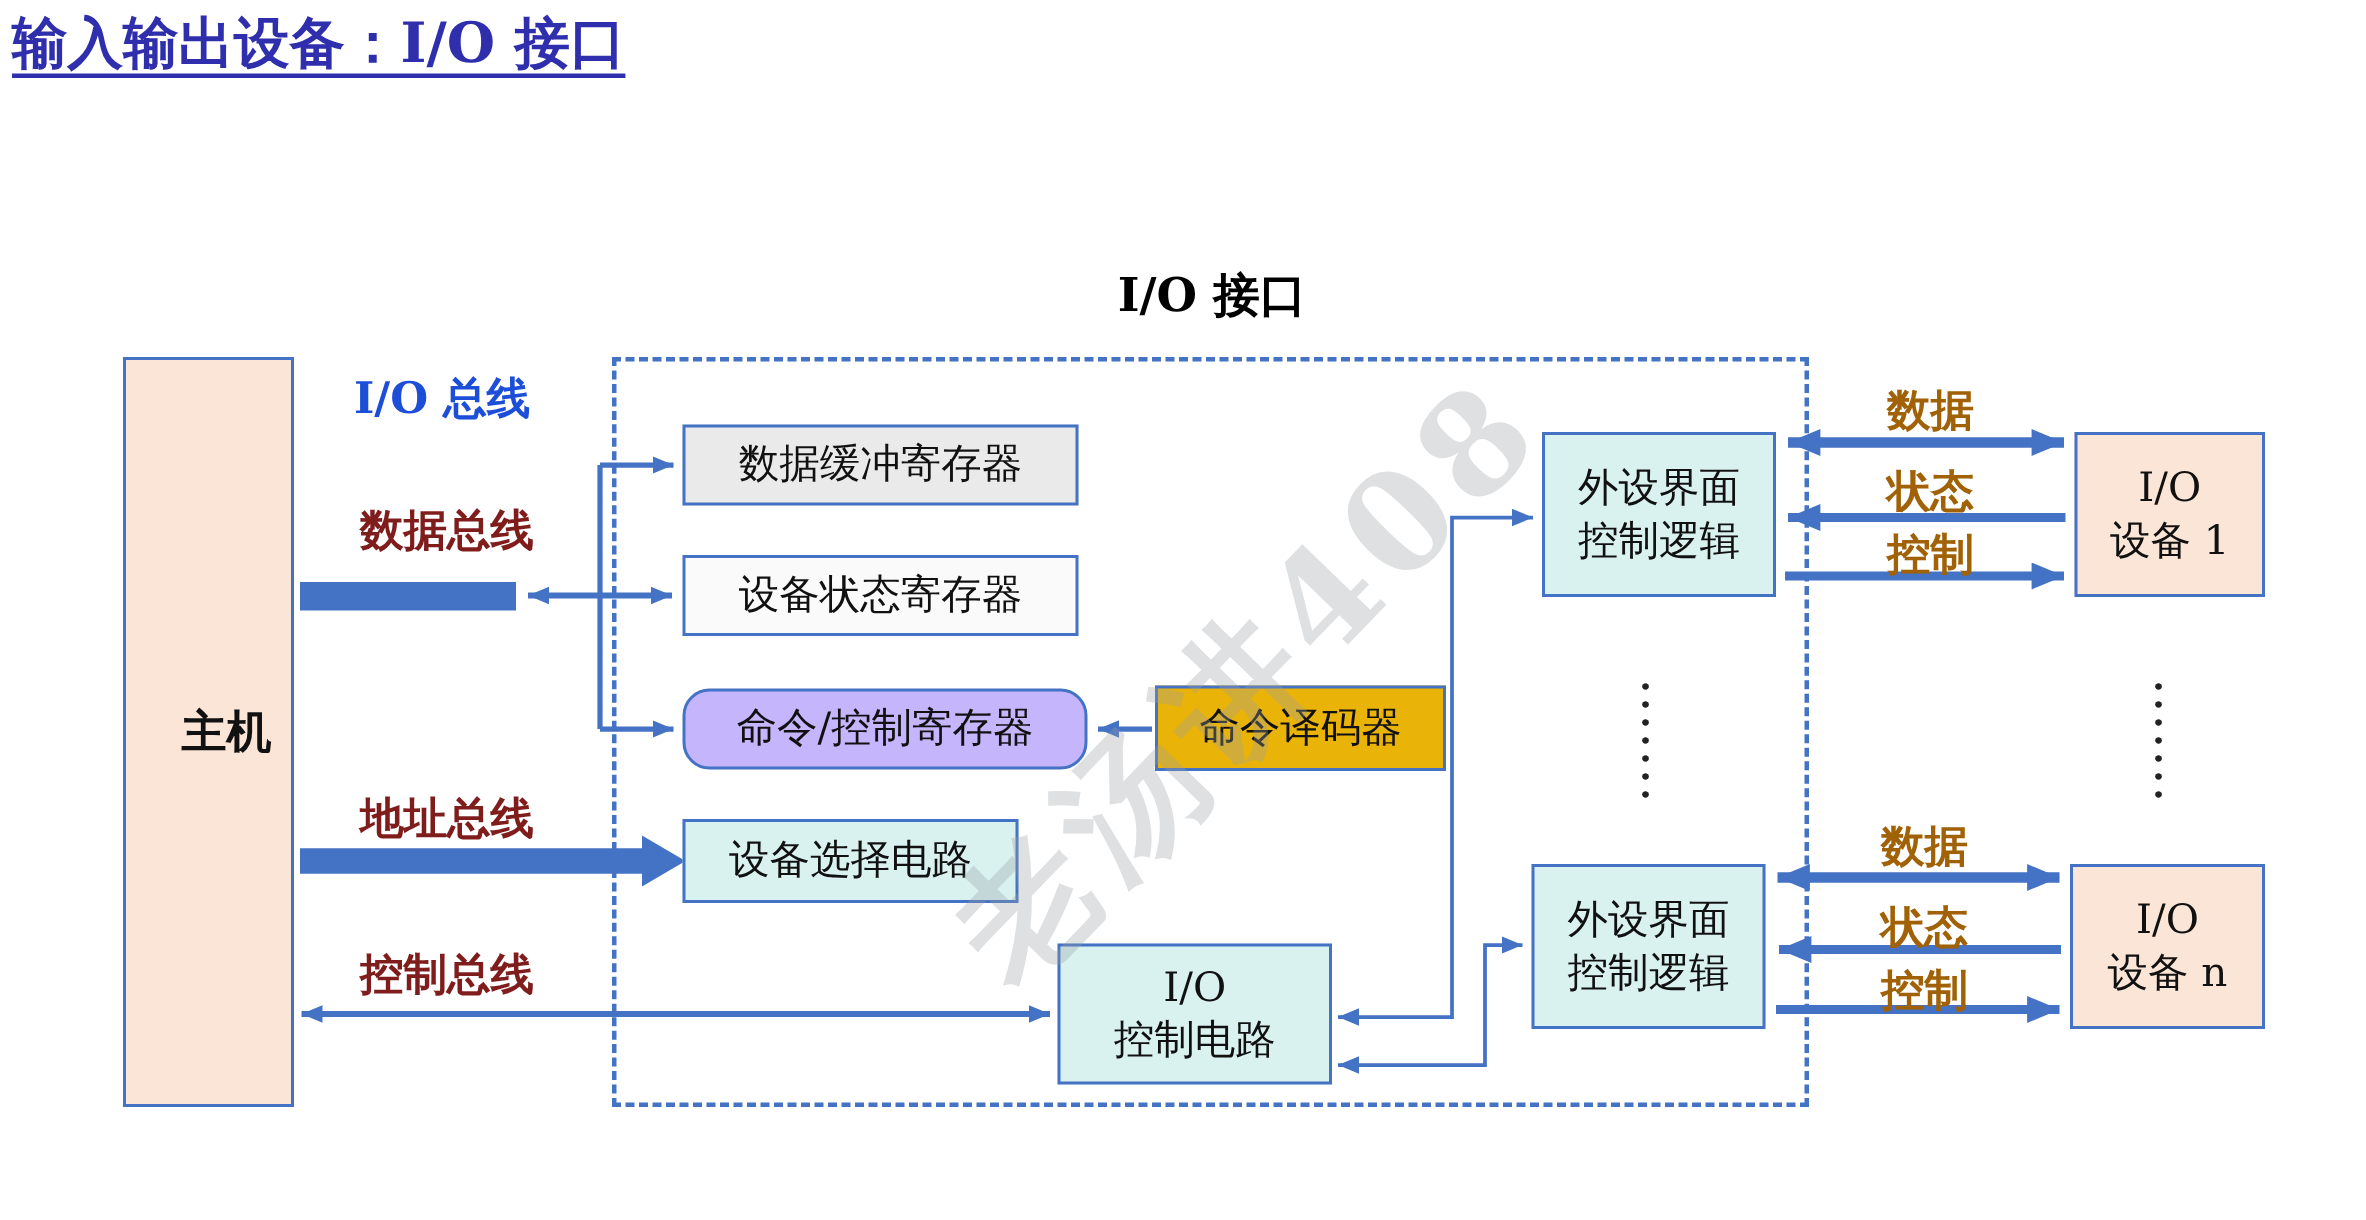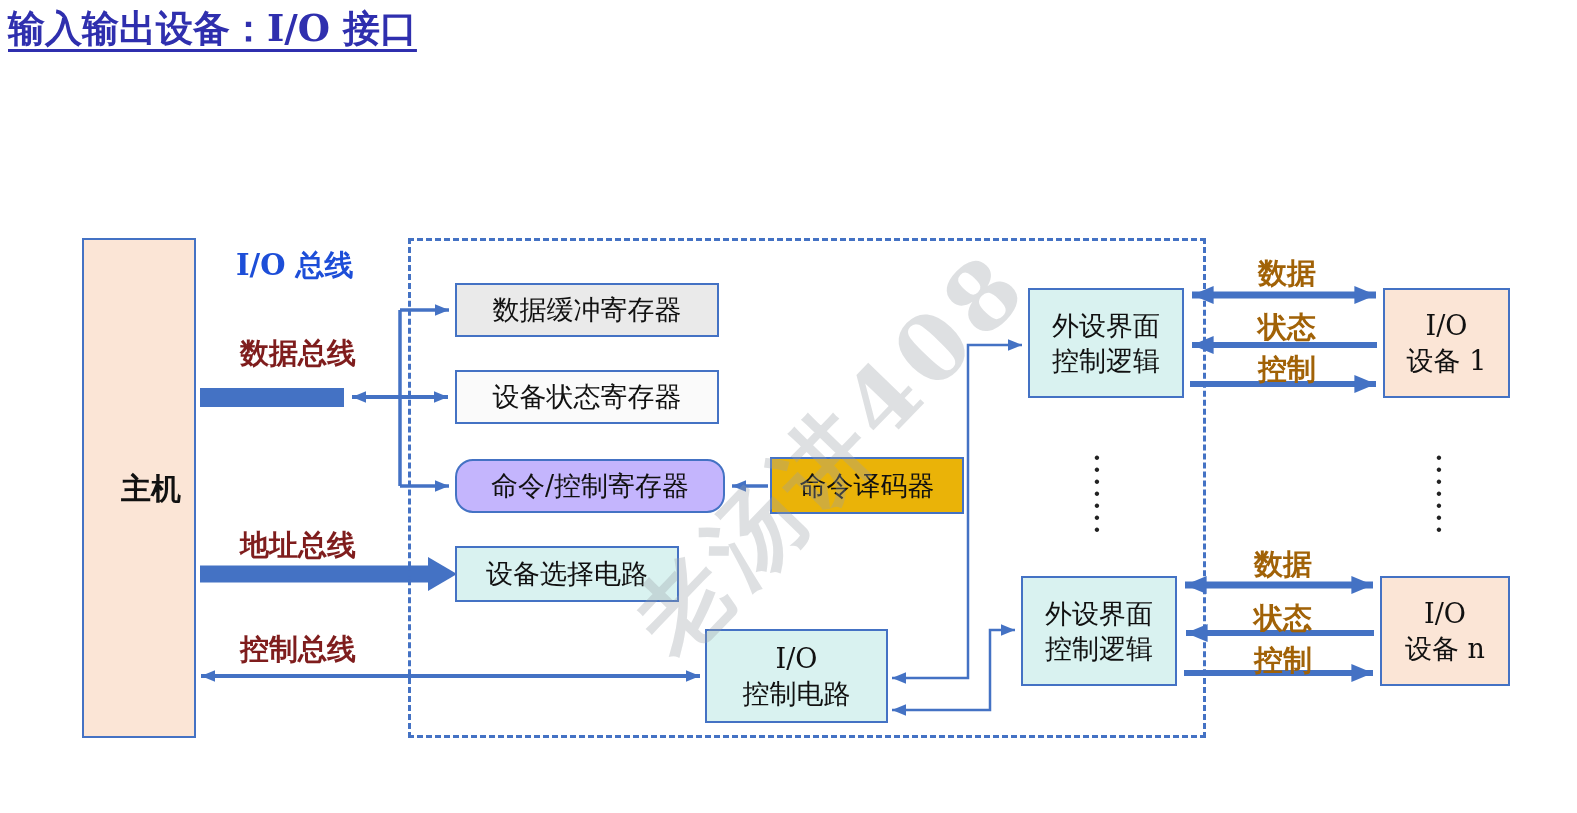--- a/index.html
+++ b/index.html
@@ -59,20 +59,21 @@
     white-space:nowrap;
   }
 </style>
 </head>
 <body>
 
 <div class="canvas">
 
   <div class="page-title">输入输出设备：I/O 接口</div>
 
+  <div class="heading">I/O 接口</div>
 
   <svg class="arrow-layer" width="1577" height="813">
     <defs>
       <marker id="m" viewBox="0 0 12 10" refX="12" refY="5" markerWidth="14" markerHeight="12" markerUnits="userSpaceOnUse" orient="auto-start-reverse">
         <path d="M0,0 L12,5 L0,10 Z" fill="#4472c4"></path>
       </marker>
       <marker id="mb" viewBox="0 0 12 10" refX="12" refY="5" markerWidth="22" markerHeight="18" markerUnits="userSpaceOnUse" orient="auto-start-reverse">
         <path d="M0,0 L12,5 L0,10 Z" fill="#4472c4"></path>
       </marker>
     </defs>

